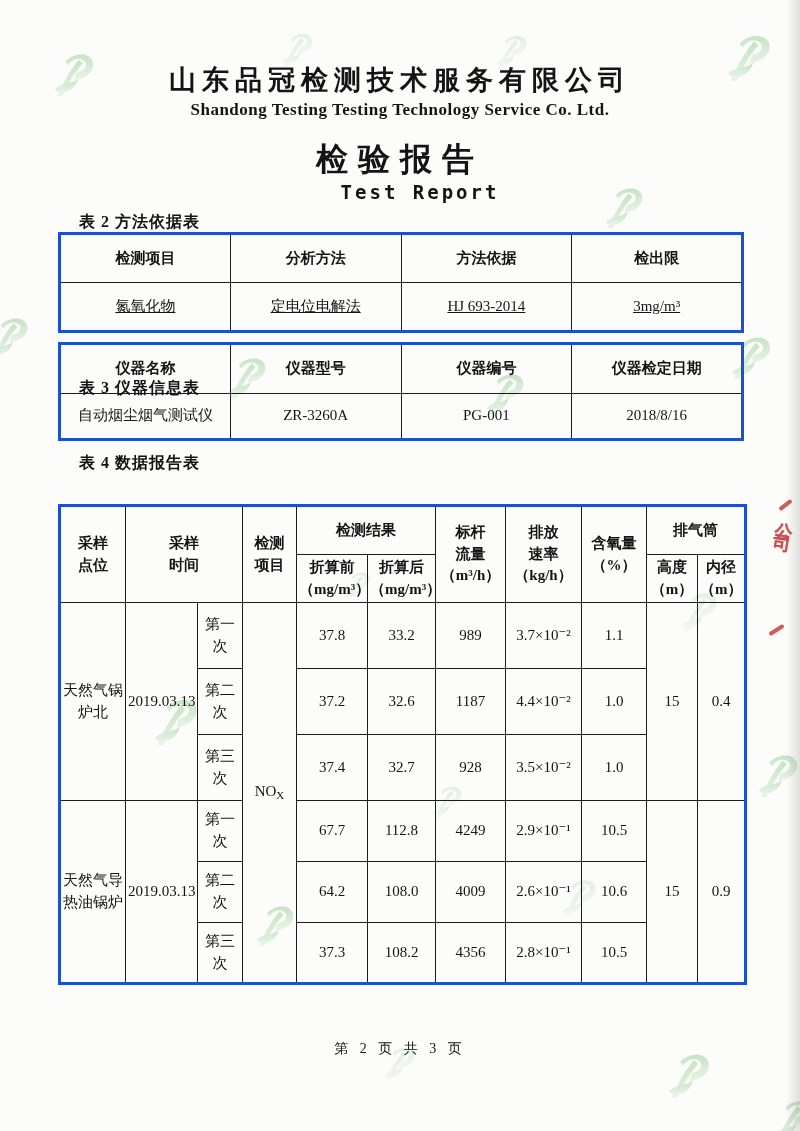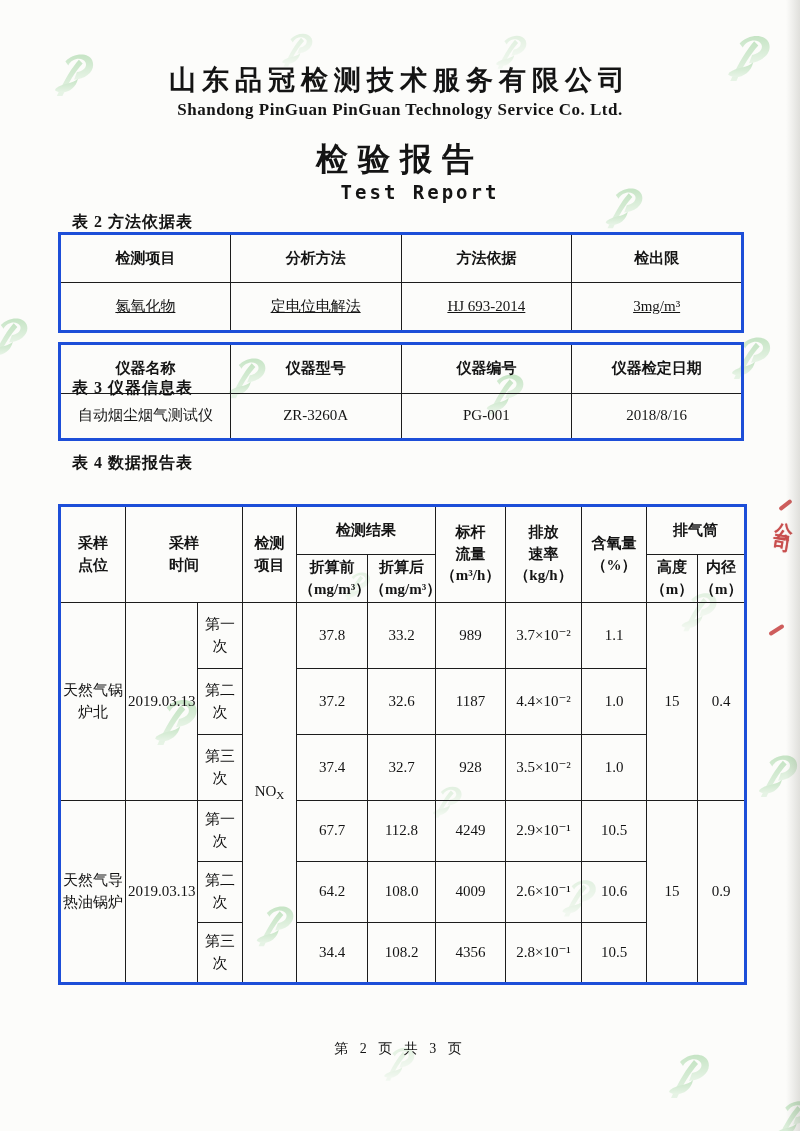--- a/index.html
+++ b/index.html
@@ -30,21 +30,21 @@
     position:absolute; left:0; top:138px; width:100%; text-align:center;
     font-size:32px; font-weight:bold; letter-spacing:10px; z-index:2;
   }
   .title-en {
     position:absolute; left:0; top:181px; width:100%; text-align:center;
     font-family:"DejaVu Sans Mono",monospace; font-size:19px; font-weight:bold;
     letter-spacing:3px; z-index:2;padding-left:20px;
   }
   
   .tlabel {
-    position:absolute; left:72px; font-size:16px; font-weight:bold;
+    position:absolute; left:79px; font-size:16px; font-weight:bold;
     letter-spacing:1px; z-index:2;
   }
   
   table.t {
     position:absolute; left:58px; width:686px; z-index:1;
     border-collapse:collapse; table-layout:fixed; background:transparent;
     border:3px solid #1d4ed8;
   }
   table.t td {
     border:1px solid #1c1c1c; text-align:center; vertical-align:middle;
@@ -145,21 +145,21 @@
       <use href="#pg-logo"></use>
     </svg>
   <svg class="wm" style="left:665px; top:1051px;" width="50" height="50" viewBox="0 0 100 100">
       <use href="#pg-logo"></use>
     </svg>
   <svg class="wm" style="left:772px; top:1098px;" width="44" height="44" viewBox="0 0 100 100">
       <use href="#pg-logo"></use>
     </svg>
 
   <div class="company-zh">山东品冠检测技术服务有限公司</div>
-  <div class="company-en">Shandong PinGuan PinGuan Technology Service Co. Ltd.</div>
+  <div class="company-en">Shandong Testing Testing Technology Service Co. Ltd.</div>
   <div class="title-zh">检验报告</div>
   <div class="title-en">Test Report</div>
 
   <div class="tlabel" style="top:212px;">表 2 方法依据表</div>
   <table class="t t2">
     <colgroup>
         <col style="width:25%">
         <col style="width:25%">
         <col style="width:25%">
         <col style="width:25%">
@@ -294,21 +294,21 @@
     <tr class="g2">
       <td>第二次</td>
       <td>64.2</td>
       <td>108.0</td>
       <td>4009</td>
       <td>2.6×10⁻¹</td>
       <td>10.6</td>
     </tr>
     <tr class="g2">
       <td>第三次</td>
-      <td>34.4</td>
+      <td>37.3</td>
       <td>108.2</td>
       <td>4356</td>
       <td>2.8×10⁻¹</td>
       <td>10.5</td>
     </tr>
   </tbody>
     </table>
 
   <div class="seal">公司</div>
   <div class="seal-stroke ss1"></div>

